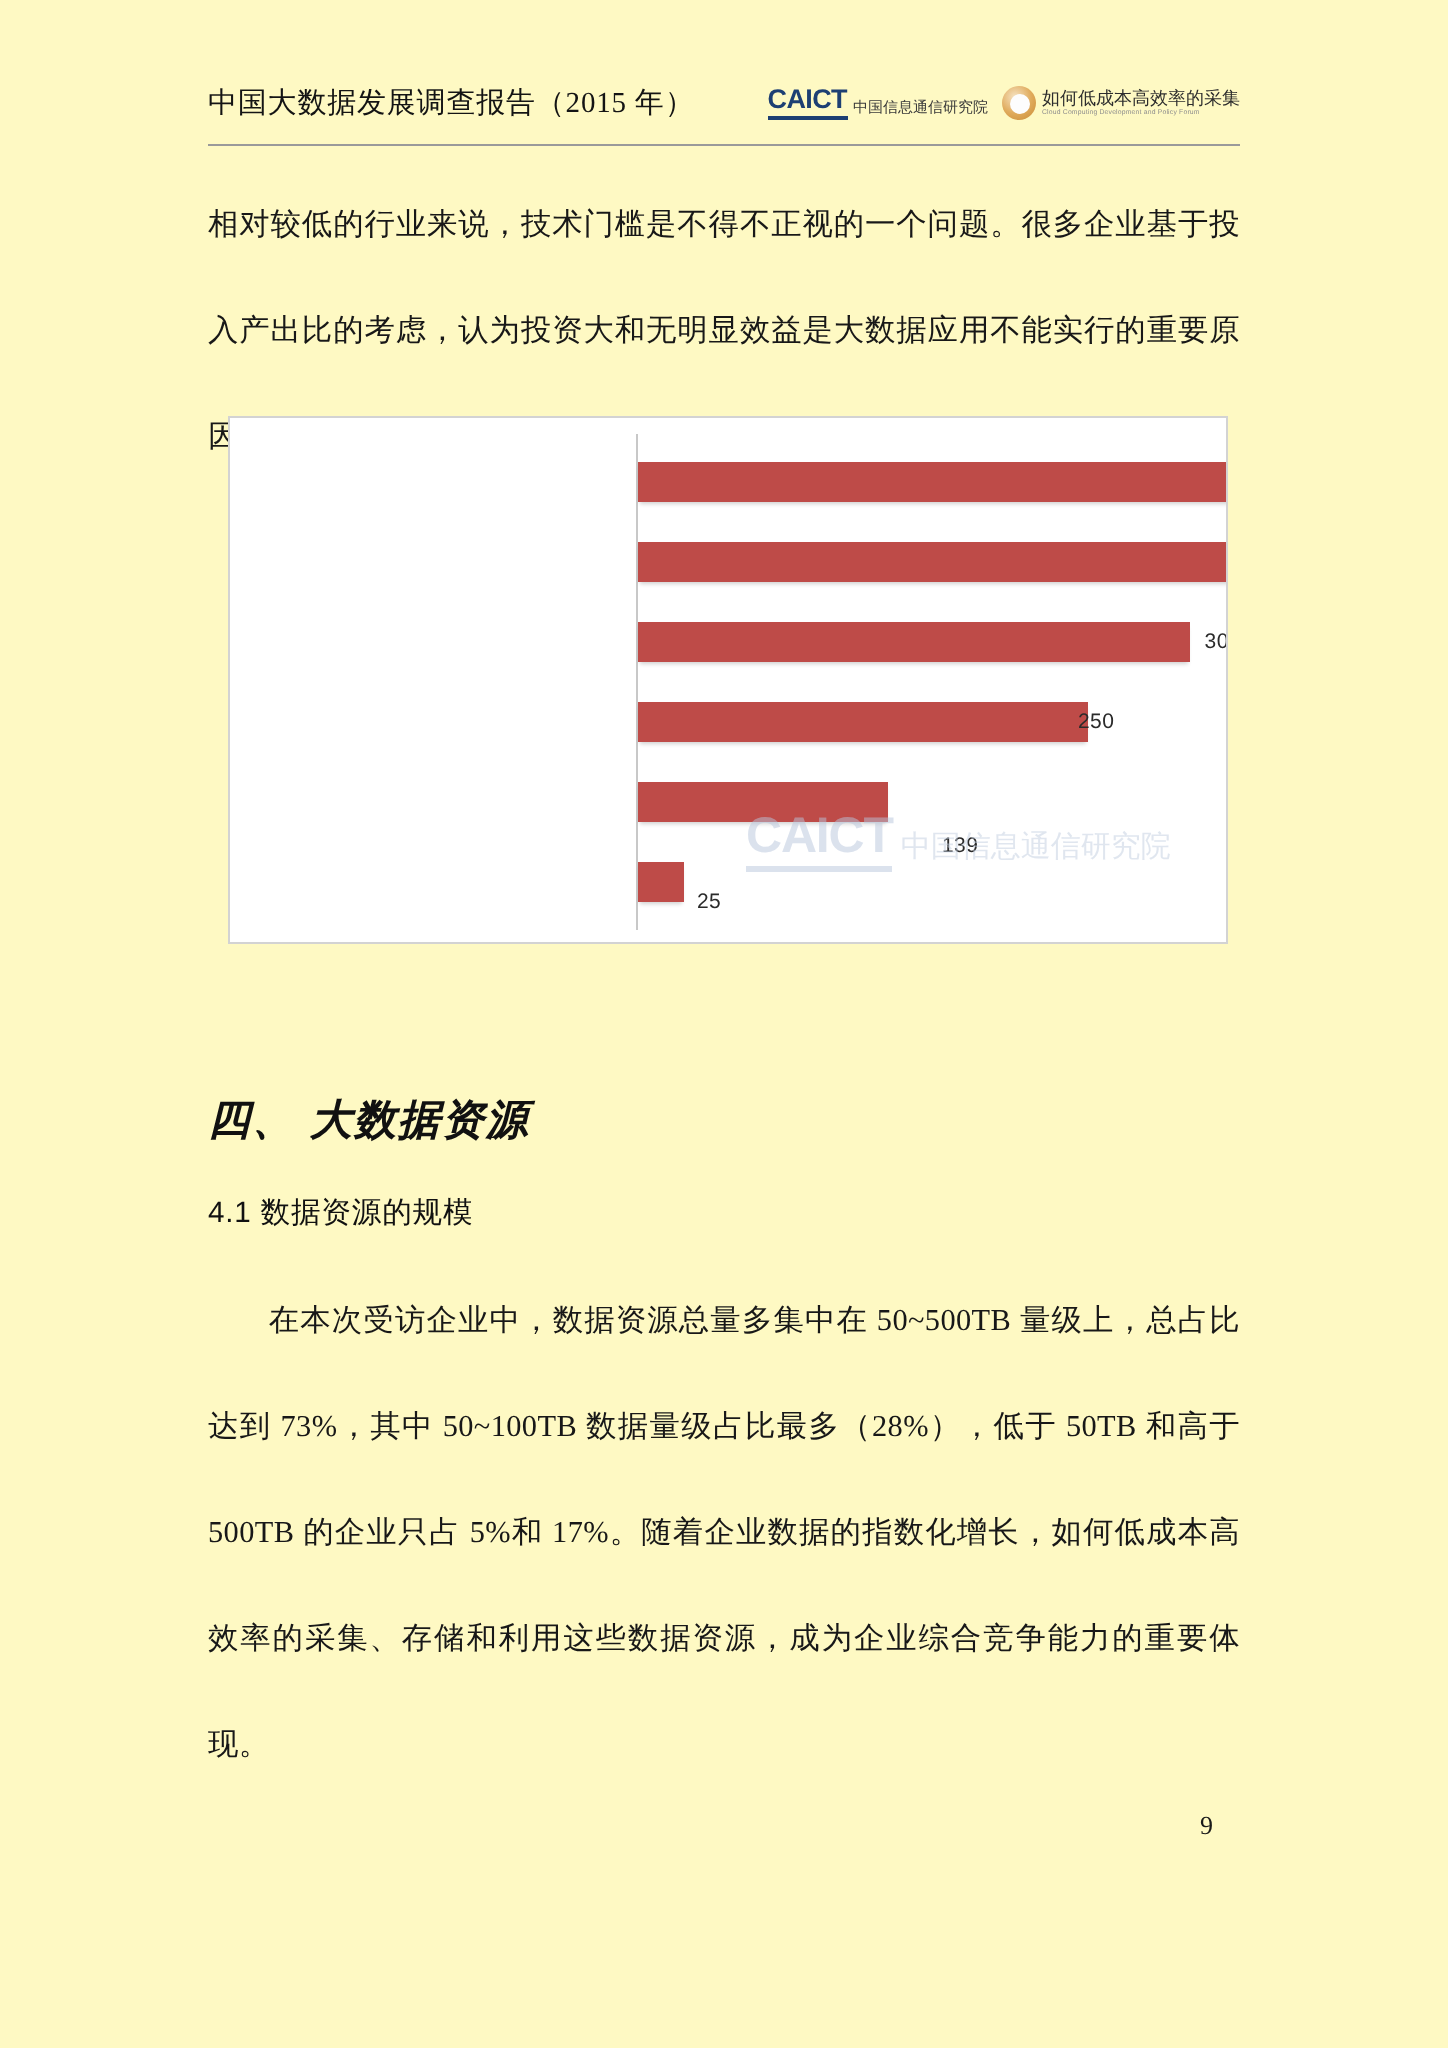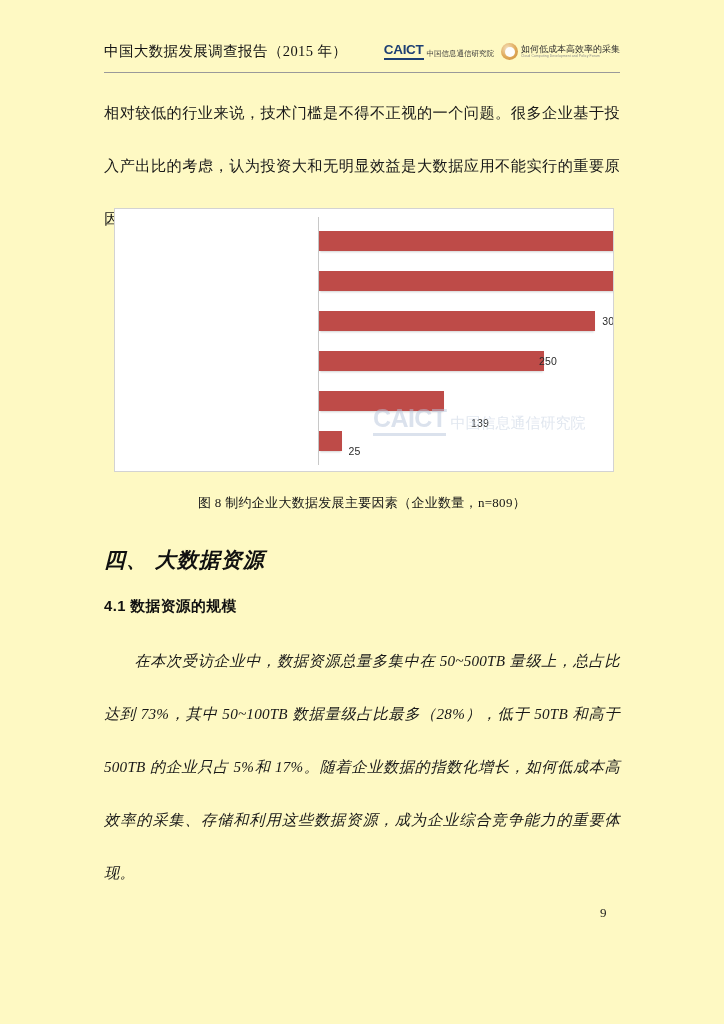--- a/index.html
+++ b/index.html
@@ -126,21 +126,21 @@
     width: 516px;
     left: 104px;
     font-size: 15.2px;
     line-height: 53px;
     text-align: justify;
     text-justify: inter-ideograph;
     letter-spacing: 0.2px;
     color: #181818;
   }
   .para-1 { top: 86px; }
-  .para-2 { top: 634px; text-indent: 2em; font-style: italic; }
+  .para-2 { top: 634px; text-indent: 2em; }
 
   
   .chart-frame {
     position: absolute;
     left: 114px;
     top: 208px;
     width: 500px;
     height: 264px;
     background: #ffffff;
     border: 1px solid #d3d3d3;
@@ -230,21 +230,21 @@
     font-size: 21px;
     letter-spacing: 1px;
     color: #111111;
     font-style: italic;
   }
   .h2-section {
     position: absolute;
     left: 104px;
     top: 597px;
     font-family: "Liberation Sans", "DejaVu Sans", sans-serif;
-    font-weight: bold;
+    font-weight: normal;
     font-size: 14.8px;
     letter-spacing: 0.4px;
     color: #111111;
   }
 
   
   .page-number {
     position: absolute;
     left: 600px;
     top: 905px;
@@ -305,21 +305,20 @@
             <div class="bar-value" style="left: 233.5px; margin-top: 20px;">25</div>
           </div>
         </div>
       <div class="chart-watermark">
         <span class="wm-mark">CAICT</span>
         <span class="wm-cn">中国信息通信研究院</span>
       </div>
     </div>
   </div>
 
-  <div class="caption">图 8  制约企业大数据发展主要因素（企业数量，n=809）</div>
 
   <div class="h1-section">四、 大数据资源</div>
   <div class="h2-section">4.1 数据资源的规模</div>
 
   <div class="para para-2">在本次受访企业中，数据资源总量多集中在 50~500TB 量级上，总占比达到 73%，其中 50~100TB 数据量级占比最多（28%），低于 50TB 和高于 500TB 的企业只占 5%和 17%。随着企业数据的指数化增长，如何低成本高效率的采集、存储和利用这些数据资源，成为企业综合竞争能力的重要体现。</div>
 
   <div class="page-number">9</div>
 
 </div>
 

